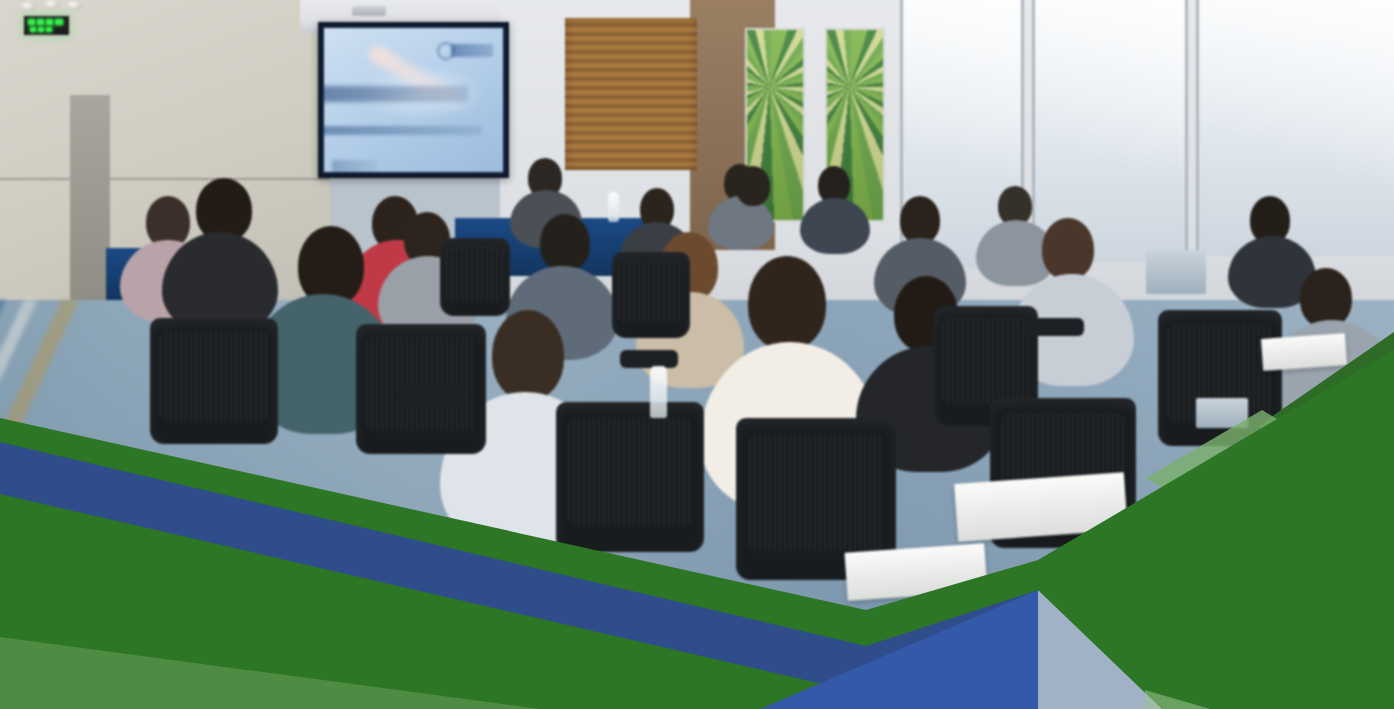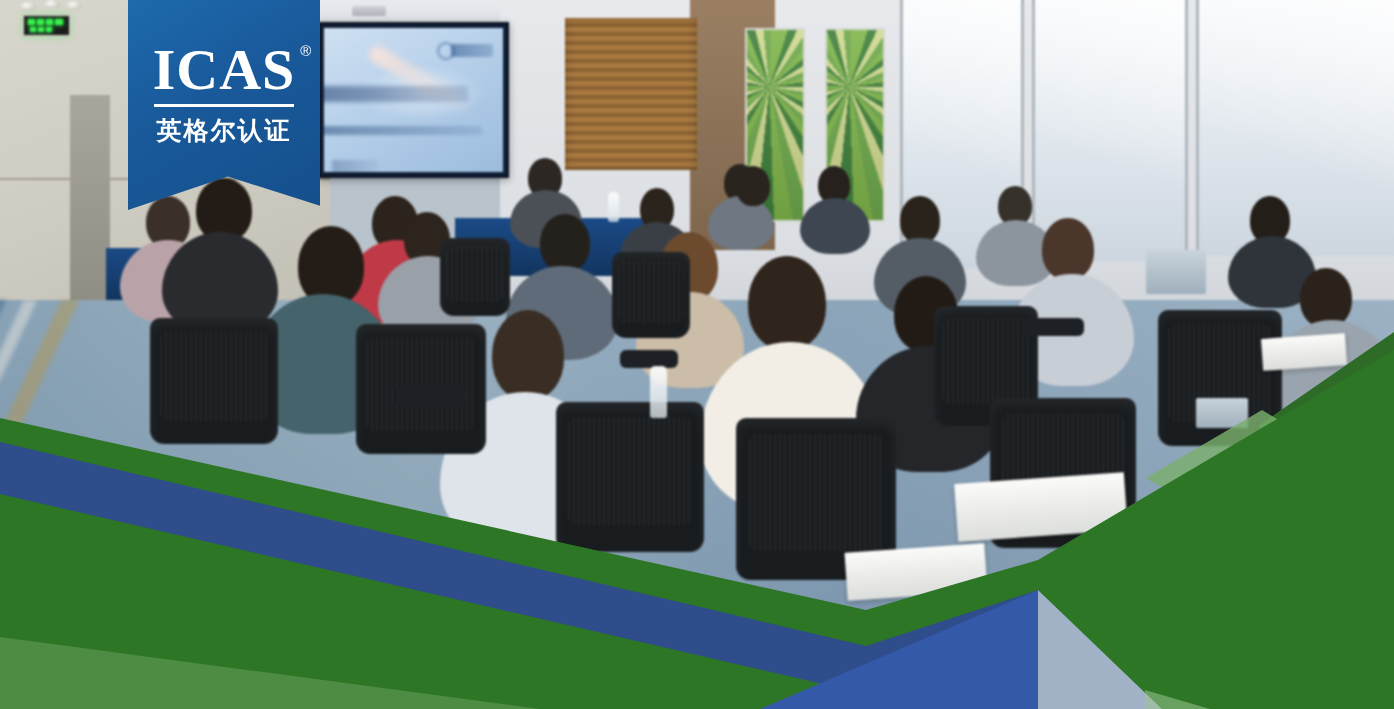--- a/index.html
+++ b/index.html
@@ -383,23 +383,14 @@
       <polygon points="1038,590 1162,709 1038,709" fill="#aab6d0" opacity="0.88"></polygon>
       <polygon points="1038,590 1216,709 1038,709" fill="#aab6d0" opacity="0.55"></polygon>
 
       <polygon points="1038,590 1162,709 1394,709 1394,350" fill="#2c7626"></polygon>
       <polygon points="1145,690 1210,709 1145,709" fill="#9cc48f" opacity="0.55"></polygon>
 
       <polygon points="0,637 540,709 0,709" fill="#4f8c43"></polygon>
     </svg>
   </div>
 
-  <div class="logo-block">
-    <div class="logo-wrap">
-      <div class="logo-main">
-        <span>ICAS</span><span class="logo-reg">®</span>
-      </div>
-      <div class="logo-rule"></div>
-      <div class="logo-cn">英格尔认证</div>
-    </div>
-  </div>
 
 </div>
 
 </body></html>

